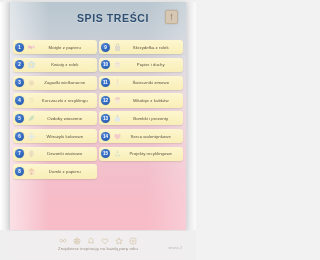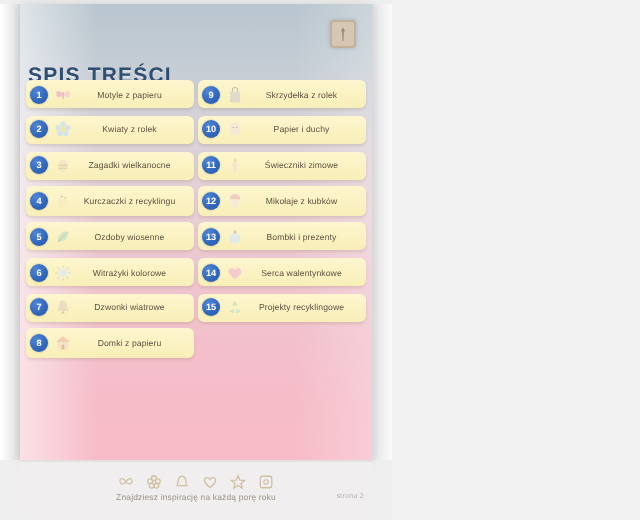--- a/index.html
+++ b/index.html
@@ -44,26 +44,25 @@
   .right-edge{
     position:absolute;left:186px;top:2px;width:10px;height:228px;
     background:linear-gradient(90deg,#e4e4e6 0%,#f2f2f3 60%,#fbfbfb 100%);
   }
 
   
   .header{
     position:absolute;left:10px;top:2px;width:176px;height:34px;
   }
   .title{
-    position:absolute;left:4px;top:10px;width:176px;
-    text-align:left;
+    position:absolute;left:15px;top:10px;width:176px;
+    text-align:center;
     font-size:10.5px;font-weight:bold;letter-spacing:0.6px;
     color:#2f4f72;
     text-shadow:0 1px 0 rgba(255,255,255,0.35);
-    margin-top:20px;
   }
   .corner-btn{
     position:absolute;right:8px;top:8px;width:11px;height:12px;
     background:#d6c7b4;border:1px solid #c2b098;border-radius:2px;
     box-shadow:0 0 2px rgba(0,0,0,0.15);
     display:flex;align-items:center;justify-content:center;
   }
   .corner-btn svg{display:block;}
 
   

